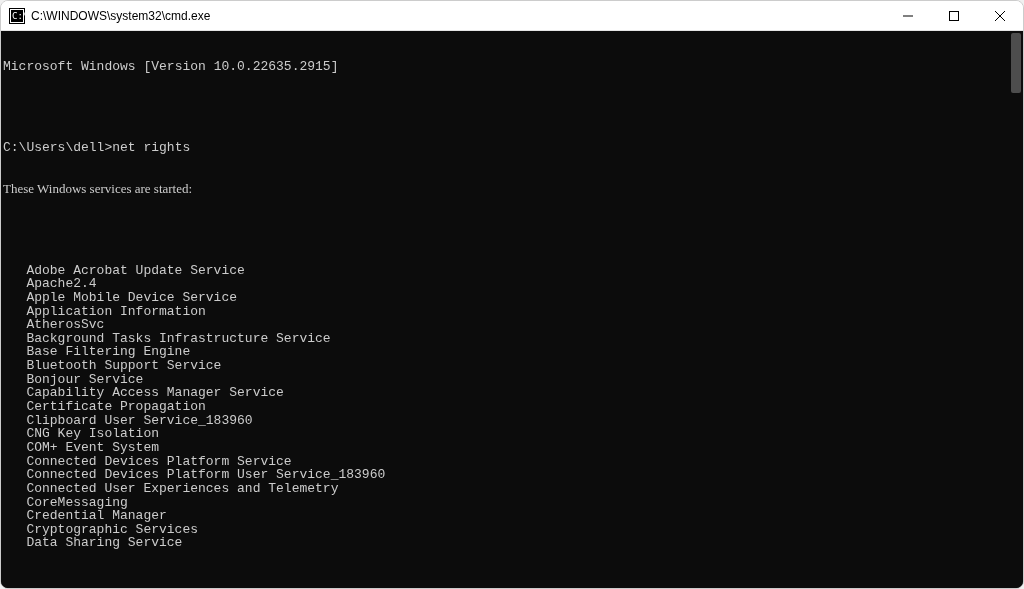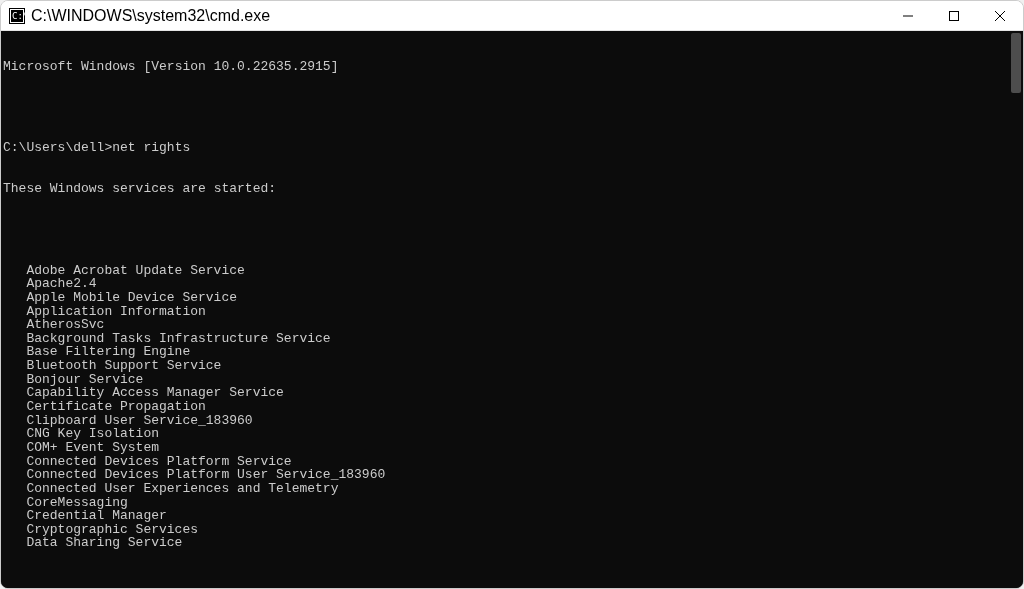--- a/index.html
+++ b/index.html
@@ -39,21 +39,21 @@
       margin-right: 6px;
       display: flex;
       align-items: center;
       justify-content: center;
     }
     .titlebar-icon svg {
       width: 16px;
       height: 16px;
     }
     .titlebar-title {
-      font-size: 16px;
+      font-size: 12px;
       color: #000000;
       flex: 1;
     }
     .titlebar-controls {
       display: flex;
       height: 100%;
     }
     .titlebar-btn {
       width: 46px;
       height: 100%;
@@ -96,20 +96,21 @@
       width: 10px;
       height: 60px;
       background: #4d4d4d;
       border-radius: 2px;
     }
     .prompt-line {
       display: block;
     }
     .services-header {
       display: block;
+      font-family: Liberation Serif, serif;
     }
     .service-item {
       display: block;
       padding-left: 3ch;
     }
     .blank {
       display: block;
       height: 1em;
     }
   </style>

